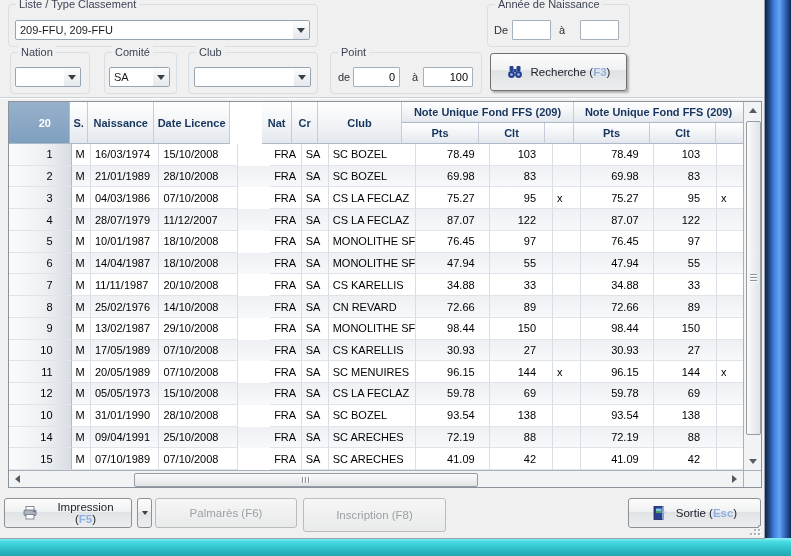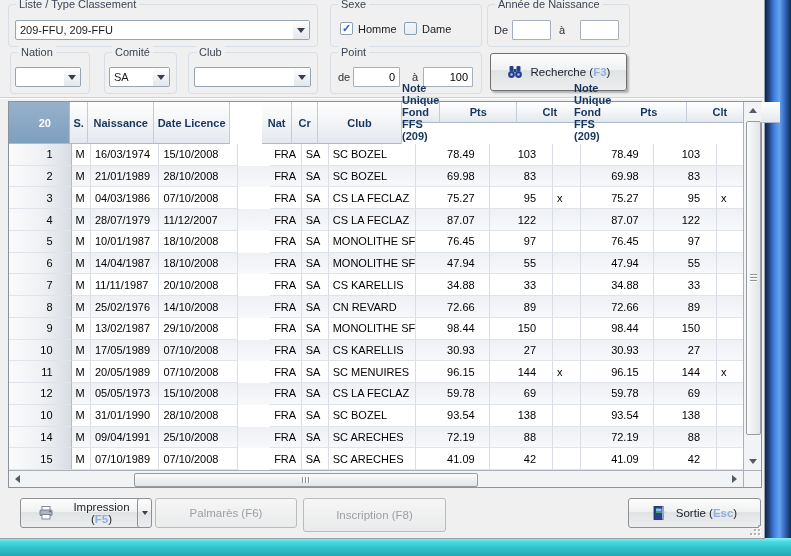--- a/index.html
+++ b/index.html
@@ -52,21 +52,21 @@
   
   .tablewrap{position:absolute;left:8px;top:101px;width:754px;height:387px;background:#fff;
     border:1px solid #8a929c;box-sizing:border-box;display:flex;flex-direction:column;}
   .tw-top{display:flex;height:368px;}
   .grid{width:734px;display:flex;flex-direction:column;}
   .thead{height:42px;display:flex;}
   .hcell{box-sizing:border-box;border-right:1px solid #c3ccd8;border-bottom:1px solid #aeb9c8;
     background:linear-gradient(180deg,#ffffff 0%,#f2f4f7 50%,#e4e8ee 100%);
     display:flex;align-items:center;justify-content:center;font-weight:bold;color:#16355e;}
   .hcell.count{background:linear-gradient(180deg,#97b1cb,#7f9fbf);color:#fff;}
-  .hgroupcol{display:flex;flex-direction:row;}
+  .hgroupcol{display:flex;flex-direction:column;}
   .hgroup{height:21px;box-sizing:border-box;}
   .hsubrow{display:flex;height:21px;}
   .hsub{height:21px;box-sizing:border-box;}
   .tbody{height:326px;display:flex;flex-direction:column;}
   .trow{flex:1;display:flex;background:#fff;}
   .trow.alt{background:linear-gradient(180deg,#eef0f4 0%,#f8f9fb 100%);}
   .tcell{box-sizing:border-box;border-right:1px solid #d9dee6;border-bottom:1px solid #dfe3ea;
     display:flex;align-items:center;padding:0 4px;overflow:hidden;white-space:nowrap;color:#000;}
   .c-num{width:65px;justify-content:flex-end;padding-right:18px;
     background:linear-gradient(90deg,#fbfbfc 0%,#eef0f3 55%,#d9dde3 100%);border-right:1px solid #aebbca;}
@@ -114,31 +114,20 @@
   <div class="groupbox" style="left:8px;top:4px;width:308px;height:41px;">
     <span class="glabel">Liste / Type Classement</span>
     <div class="combo" style="left:6px;top:15px;width:295px;">
       <span class="cval">209-FFU, 209-FFU</span>
       <span class="carrow">
           <span class="tri-down"></span>
         </span>
     </div>
   </div>
 
-  <div class="groupbox" style="left:330px;top:4px;width:150px;height:41px;">
-    <span class="glabel">Sexe</span>
-    <div class="cbrow" style="left:9px;top:17px;">
-      <span class="cbbox">✓</span>
-      <span>Homme</span>
-    </div>
-    <div class="cbrow" style="left:73px;top:17px;">
-      <span class="cbbox off"></span>
-      <span>Dame</span>
-    </div>
-  </div>
 
   <div class="groupbox" style="left:487px;top:4px;width:141px;height:41px;">
     <span class="glabel">Année de Naissance</span>
     <span class="flabel" style="left:6px;top:19px;">De</span>
     <input class="tinput" style="left: 24px; top: 15px; width: 39px;" value="">
     <span class="flabel" style="left:71px;top:19px;">à</span>
     <input class="tinput" style="left: 92px; top: 15px; width: 39px;" value="">
   </div>
 
   <div class="groupbox" style="left:10px;top:52px;width:78px;height:40px;">
@@ -479,21 +468,21 @@
             </span>
         </div>
         <div class="sb-btn" style="right:0;top:0;width:17px;height:16px;">
             <span class="tri-r-s"></span>
           </div>
       </div>
       <div style="width:18px;background:#f2f3f4;border-left:1px solid #aab0b8;box-sizing:border-box;"></div>
     </div>
   </div>
 
-  <button class="btn" style="left:20px;top:498px;width:128px;height:30px;padding-left:17px;">
+  <button class="btn" style="left:4px;top:498px;width:128px;height:30px;padding-left:17px;">
     <svg class="icon16" viewBox="0 0 16 16">
       <rect x="4" y="1.5" width="8" height="4" fill="#ffffff" stroke="#6a7280" stroke-width="0.8"></rect>
       <rect x="2" y="5" width="12" height="5.5" rx="1" fill="#aeb6c4" stroke="#5d6571" stroke-width="0.8"></rect>
       <rect x="4" y="9.5" width="8" height="4.5" fill="#ffffff" stroke="#6a7280" stroke-width="0.8"></rect>
       <rect x="11.2" y="6" width="1.6" height="1.2" fill="#3c5ca8"></rect>
     </svg>
     <span><span>Impression (</span><span class="fkey">F5</span><span>)</span></span>
   </button>
   <button class="btn" style="left:137px;top:498px;width:15px;height:30px;">
     <span class="tri-down" style="border-left-width:3px;border-right-width:3px;border-top-width:4px;"></span>

